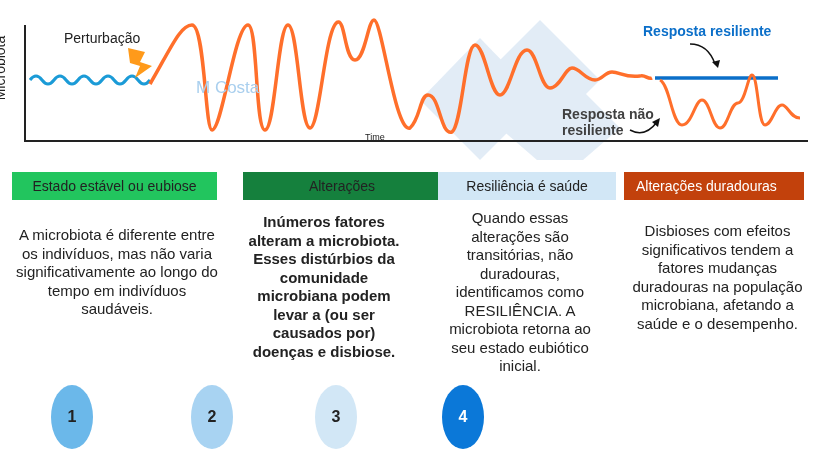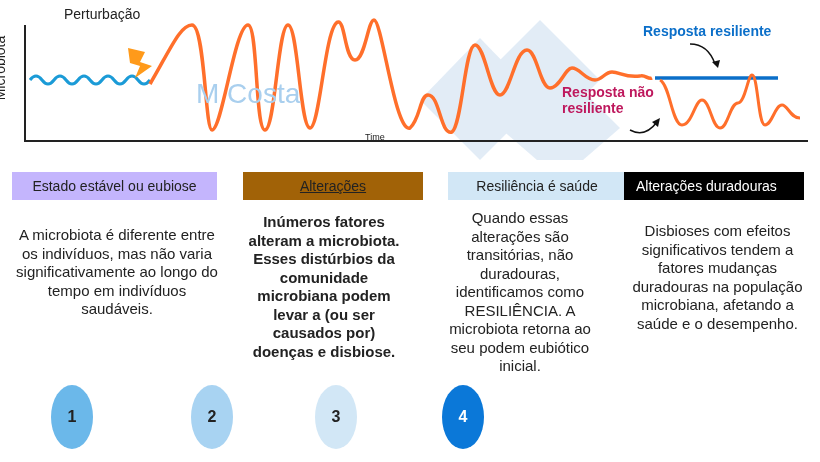--- a/index.html
+++ b/index.html
@@ -36,34 +36,34 @@
   <polygon points="128,48 145,52 140,62 152,66 135,78 140,66 130,63" fill="#ff9a1a"></polygon>
 
   <path d="M690,44 q18,0 25,20" fill="none" stroke="#111" stroke-width="1.5"></path>
   <polygon points="712,62 718,68 720,60" fill="#111"></polygon>
   <path d="M630,130 q15,8 27,-8" fill="none" stroke="#111" stroke-width="1.5"></path>
   <polygon points="652,122 660,118 658,127" fill="#111"></polygon>
 </svg>
 
 <div class="ylabel">Microbiota</div>
 <div class="lbl" style="left:365px;top:132px;font-size:9px;">Time</div>
-<div class="lbl" style="left:64px;top:6px;text-align:right;">Perturbação</div>
-<div class="lbl" style="left:196px;top:78px;font-size:28px;color:#a9cfee;">M Costa</div>
+<div class="lbl" style="left:64px;top:30px;text-align:right;">Perturbação</div>
+<div class="lbl" style="left:196px;top:78px;font-size:17px;color:#a9cfee;">M Costa</div>
 <div class="lbl" style="left:643px;top:23px;font-weight:bold;color:#0b6fc9;">Resposta resiliente</div>
-<div class="lbl" style="left:562px;top:84px;font-weight:bold;color:#be185d;line-height:16px;">
+<div class="lbl" style="left:562px;top:106px;font-weight:bold;color:#404040;line-height:16px;">
   <div>Resposta não</div>
   <div>resiliente</div>
 </div>
 
-<div class="hdr" style="left:12px;width:205px;background:#c4b5fd;">Estado estável ou eubiose</div>
-<div class="hdr" style="left:243px;width:180px;background:#a16207;text-decoration:underline;">Alterações</div>
-<div class="hdr" style="left:448px;width:178px;background:#d2e7f6;">Resiliência é saúde</div>
-<div class="hdr" style="left:624px;width:180px;background:#000000;color:#fff;text-align:left;padding-left:12px;box-sizing:border-box;">Alterações duradouras</div>
+<div class="hdr" style="left:12px;width:205px;background:#22c55e;">Estado estável ou eubiose</div>
+<div class="hdr" style="left:243px;width:198px;background:#15803d;">Alterações</div>
+<div class="hdr" style="left:438px;width:178px;background:#d2e7f6;">Resiliência é saúde</div>
+<div class="hdr" style="left:624px;width:180px;background:#c2410c;color:#fff;text-align:left;padding-left:12px;box-sizing:border-box;">Alterações duradouras</div>
 
 <div class="body" style="left:12px;width:210px;top:226px;text-align:center;">A microbiota é diferente entre os indivíduos, mas não varia significativamente ao longo do tempo em indivíduos saudáveis.</div>
 <div class="body" style="left:244px;width:160px;top:213px;font-weight:bold;">Inúmeros fatores alteram a microbiota. Esses distúrbios da comunidade microbiana podem levar a (ou ser causados por) doenças e disbiose.</div>
-<div class="body" style="left:440px;width:160px;top:209px;">Quando essas alterações são transitórias, não duradouras, identificamos como RESILIÊNCIA. A microbiota retorna ao seu podem eubiótico inicial.</div>
+<div class="body" style="left:440px;width:160px;top:209px;">Quando essas alterações são transitórias, não duradouras, identificamos como RESILIÊNCIA. A microbiota retorna ao seu estado eubiótico inicial.</div>
 <div class="body" style="left:630px;width:175px;top:222px;">Disbioses com efeitos significativos tendem a fatores mudanças duradouras na população microbiana, afetando a saúde e o desempenho.</div>
 
 <div class="circle" style="left:51px;background:#6bb8ea;">1</div>
 <div class="circle" style="left:190px;left:190px;background:#a8d3f2;left:191px;">2</div>
 <div class="circle" style="left:315px;background:#d2e7f6;">3</div>
 <div class="circle" style="left:442px;background:#0b78d8;color:#fff;">4</div>
 
 </body></html>

